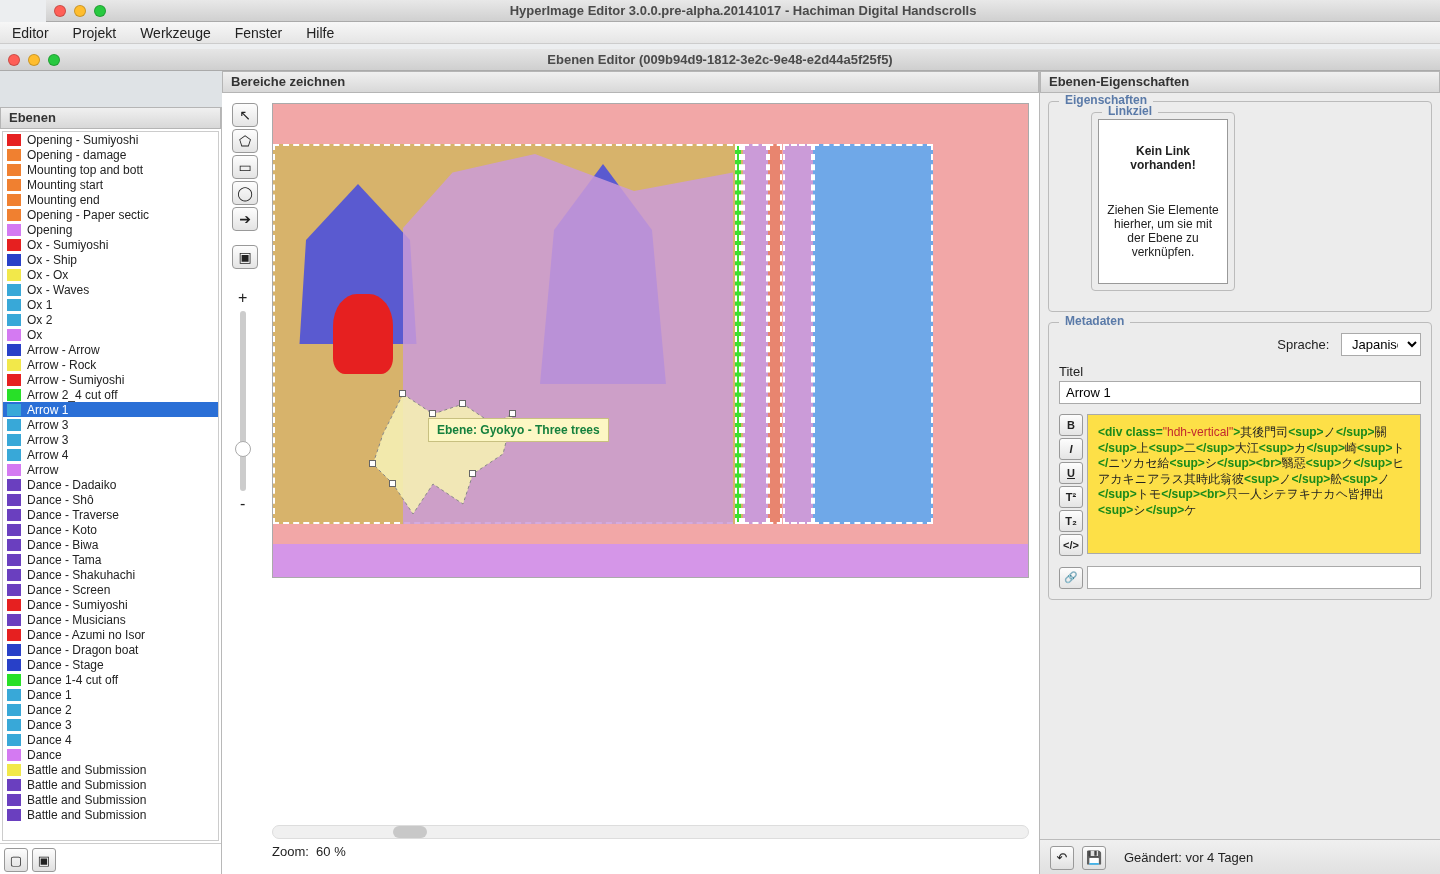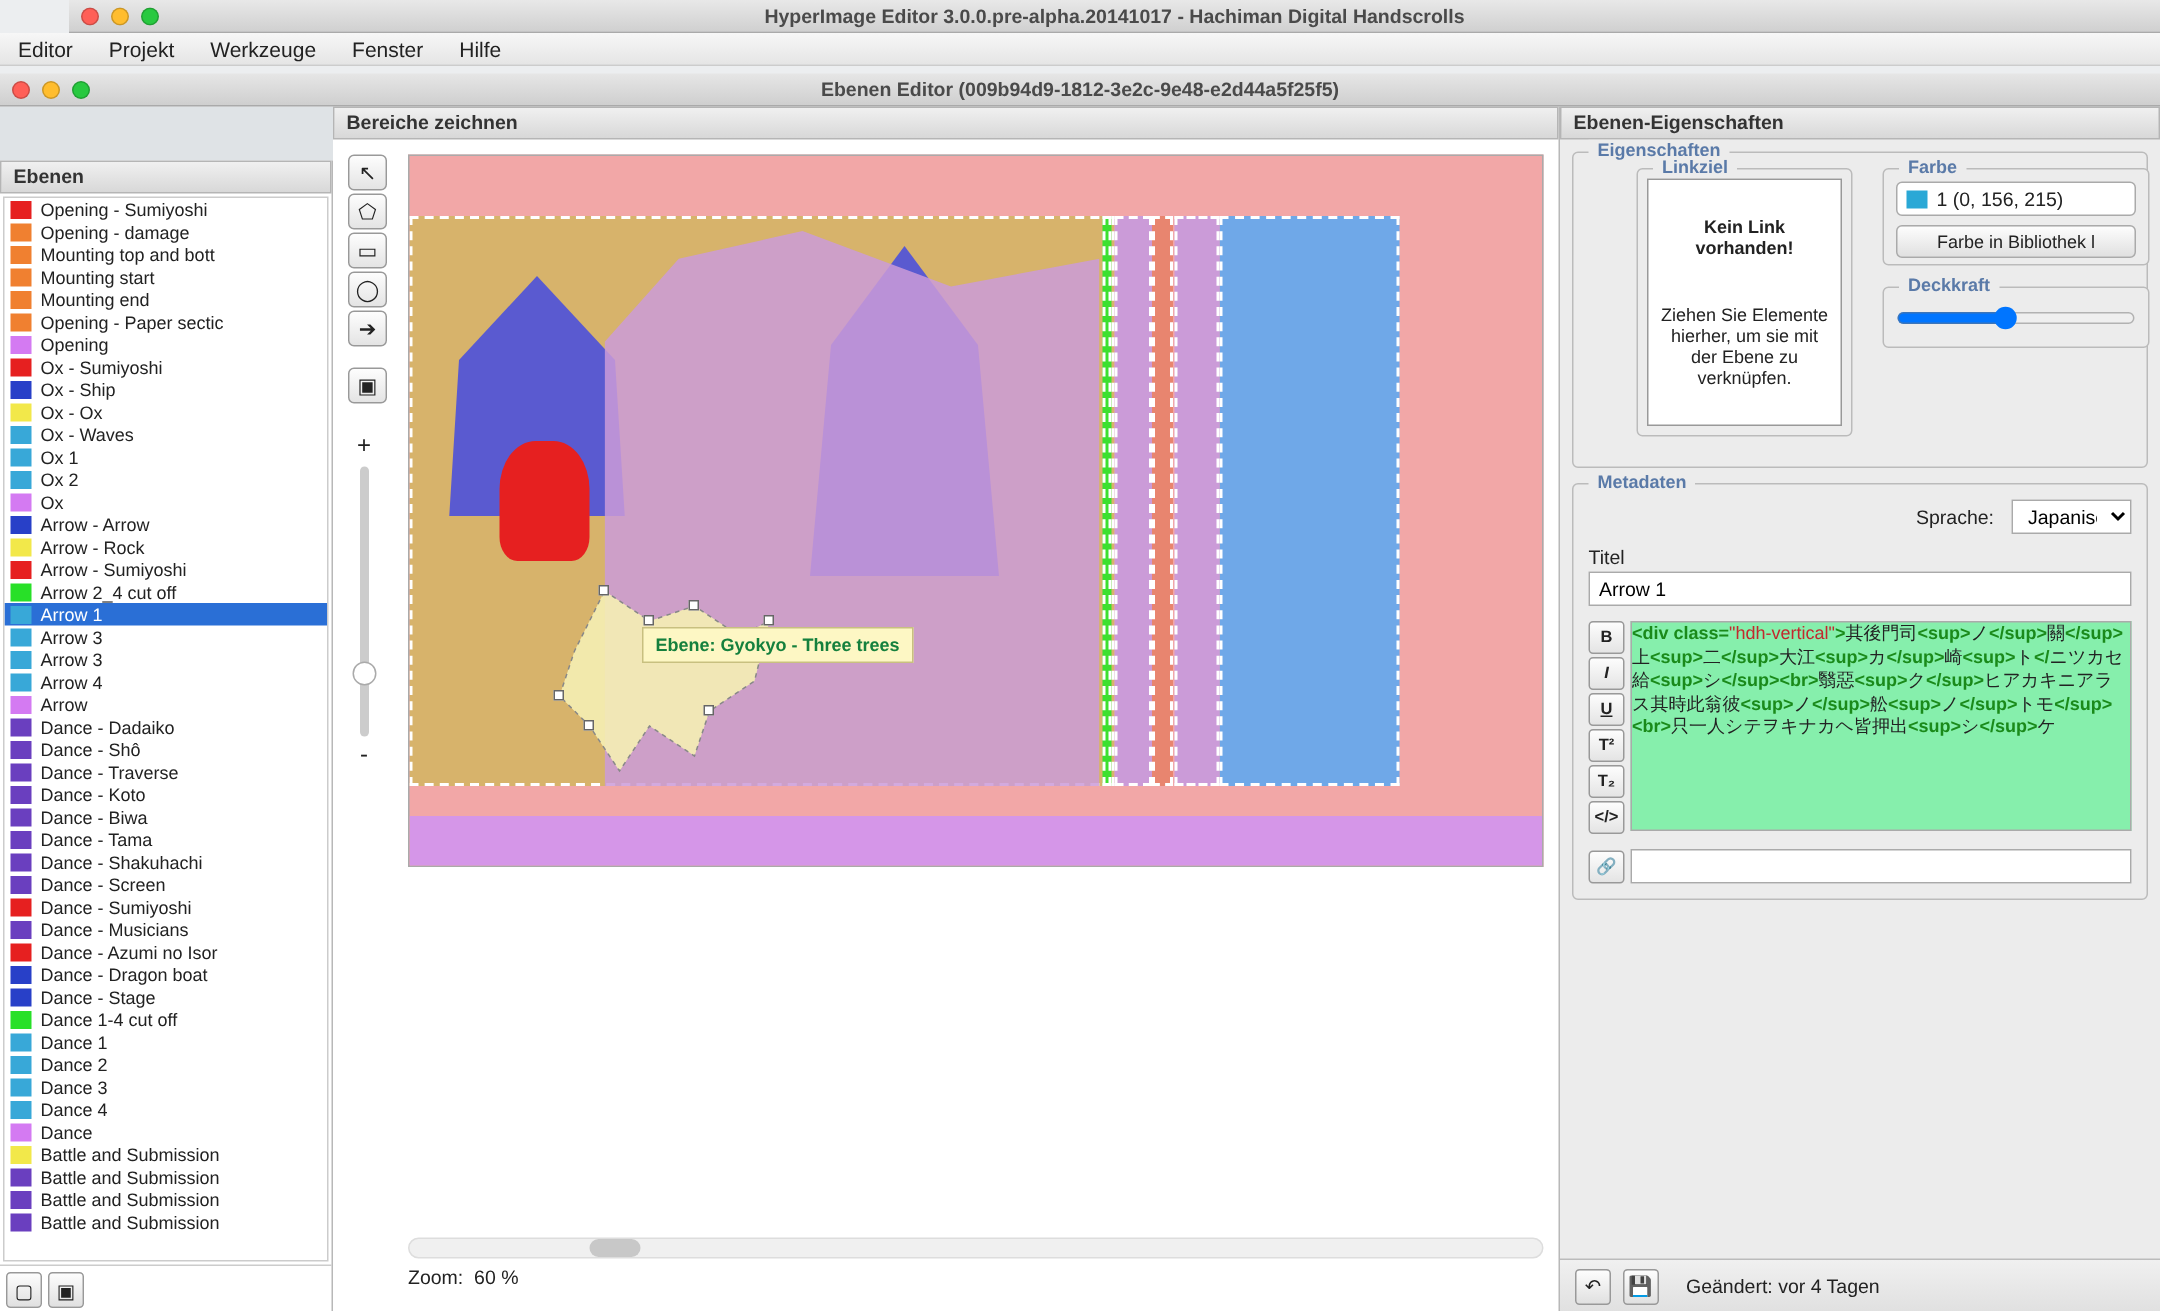--- a/index.html
+++ b/index.html
@@ -49,21 +49,21 @@
 .group { border: 1px solid #bbb; border-radius: 4px; padding: 10px; margin-bottom: 10px; position: relative; background: #ececec; }
 .group > .legend { position: absolute; top: -9px; left: 10px; background: #ececec; padding: 0 6px; color: #5a7aa8; font-size: 12px; font-weight: 600; }
 .linkbox { width: 130px; height: 165px; border: 1px solid #999; background: #fff; padding: 8px; font-size: 12px; text-align: center; display: flex; flex-direction: column; justify-content: space-around; }
 .colorrow { display: flex; align-items: center; gap: 6px; }
 .colorbtn { padding: 3px 12px; border: 1px solid #aaa; border-radius: 4px; background: linear-gradient(#fdfdfd,#e0e0e0); font-size: 12px; }
 .slider-h { width: 160px; }
 input[type=text] { border: 1px solid #aaa; padding: 3px 6px; font-size: 13px; background: #fff; width: 100%; }
 select { border: 1px solid #aaa; padding: 2px 6px; font-size: 13px; background: #fff; }
 .fmtcol { display: flex; flex-direction: column; gap: 2px; }
 .fmtbtn { width: 24px; height: 22px; border: 1px solid #999; background: linear-gradient(#fdfdfd,#e4e4e4); border-radius: 3px; display: flex; align-items: center; justify-content: center; font-size: 11px; font-weight: bold; }
-.codebox { flex: 1; border: 1px solid #aaa; background: #86efac; font-family: monospace; font-size: 12px; padding: 0; height: 140px; line-height: 1.3; overflow: hidden; }
+.codebox { flex: 1; border: 1px solid #aaa; background: #fde047; font-family: monospace; font-size: 12px; padding: 10px; height: 140px; line-height: 1.3; overflow: hidden; }
 .codebox .tag { color: #1a8a1a; font-weight: bold; }
 .codebox .str { color: #c2292e; }
 .footer { height: 36px; border-top: 1px solid #bbb; background: linear-gradient(#f0f0f0,#e0e0e0); display: flex; align-items: center; padding: 0 10px; gap: 8px; }
 .right-body::-webkit-scrollbar, .layerlist::-webkit-scrollbar { width: 14px; }
 .right-body::-webkit-scrollbar-thumb, .layerlist::-webkit-scrollbar-thumb { background: #c0c0c0; border-radius: 7px; border: 3px solid #f0f0f0; }
 </style>
 </head>
 <body>
 
 <div class="titlebar-outer">
@@ -358,34 +358,20 @@
         <div style="display:flex; gap:20px;">
           <div style="flex-shrink:0;margin-left:32px;">
             <div class="group" style="padding:6px;">
               <div class="legend">Linkziel</div>
               <div class="linkbox">
                 <div style="font-weight:700;">Kein Link vorhanden!</div>
                 <div>Ziehen Sie Elemente hierher, um sie mit der Ebene zu verknüpfen.</div>
               </div>
             </div>
           </div>
-          <div style="flex:1;">
-            <div class="group" style="padding:8px 8px 4px;">
-              <div class="legend">Farbe</div>
-              <div class="colorrow" style="border:1px solid #aaa;border-radius:4px;padding:3px 6px;background:#fff;margin-bottom:6px;">
-                <div style="width:14px;height:12px;background:#2aa8d6;"></div>
-                <span>1 (0, 156, 215)</span>
-              </div>
-              <div class="colorbtn" style="width:100%;text-align:center;">Farbe in Bibliothek l</div>
-            </div>
-            <div class="group" style="padding:12px 8px 8px; margin-top:14px;">
-              <div class="legend">Deckkraft</div>
-              <input type="range" class="slider-h" min="0" max="100" value="45" style="">
-            </div>
-          </div>
         </div>
       </div>
 
       <div class="group">
         <div class="legend">Metadaten</div>
         <div style="text-align:right;margin-bottom:8px;">
           <span>Sprache:</span>
           <select style="margin-left:8px;width:80px;">
             <option>Japanisch</option>
           </select>

